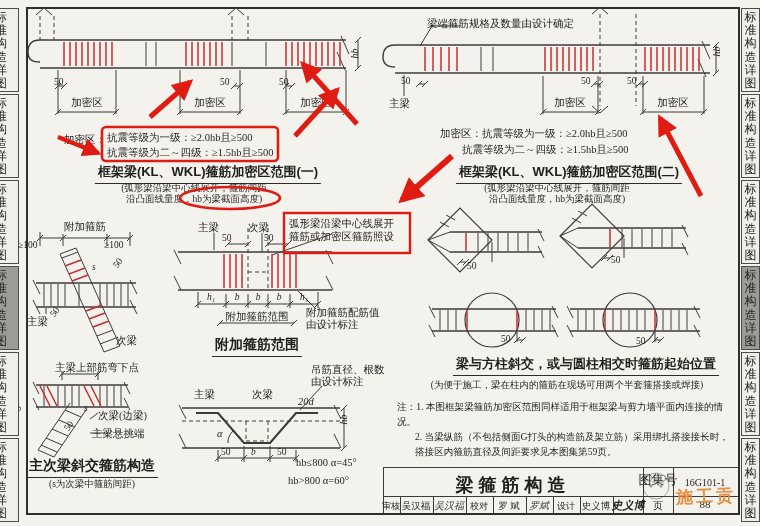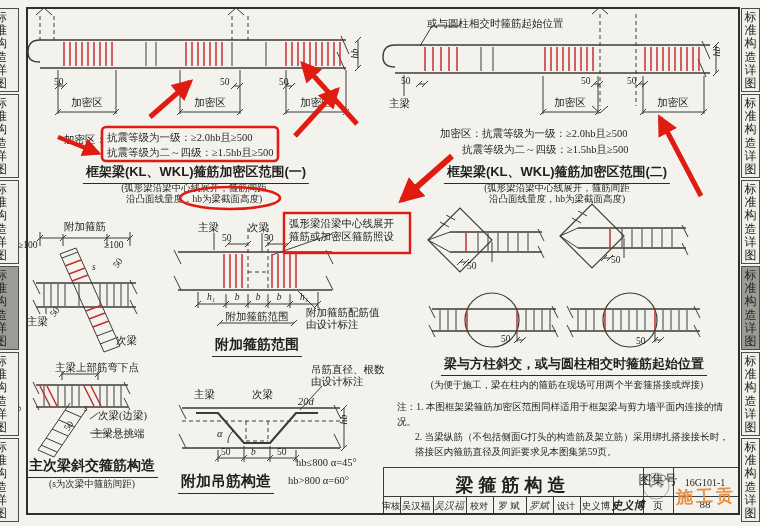--- a/index.html
+++ b/index.html
@@ -8,21 +8,21 @@
   #frame{position:absolute;left:26px;top:7px;width:710px;height:504px;border:2px solid #2e2e2e;background:#f4f2ec;}
   svg.layer{position:absolute;left:0;top:0;pointer-events:none;}
   #art{z-index:2;}
   #anno{z-index:8;}
   .lb{position:absolute;white-space:nowrap;z-index:5;color:#1f1f1f;}
   .c{transform:translateX(-50%);}
   .s9{font-size:9.5px;}
   .s10{font-size:10.5px;}
   .it{font-style:italic;}
   .bold{font-family:"Liberation Sans","DejaVu Sans",sans-serif;font-weight:bold;}
-  .t13{font-size:13px;}
+  .t13{font-size:13px;margin-left:12px;}
   .t14{font-size:14px;}
   .t15{font-size:15px;}
   .und{border-bottom:1.5px solid #2b2b2b;padding:0 3px 2px 3px;}
   .rot{transform:rotate(-90deg);transform-origin:center;font-style:italic;font-size:10px;}
   .r55{transform:rotate(-55deg);transform-origin:center;}
   
   .tabL,.tabR{position:absolute;height:82px;overflow:hidden;background:#f1efe9;z-index:6;}
   .tabL{left:0;width:18px;border:1px solid #4c4c4c;border-left:none;}
   .tabR{left:741px;width:17px;border:1px solid #4c4c4c;}
   .tabL span,.tabR span{display:block;font-size:12px;line-height:13.2px;word-break:break-all;
@@ -210,21 +210,21 @@
   <div class="lb s10 c" style="left:210px;top:96px">加密区</div>
   <div class="lb s10 c" style="left:316px;top:96px">加密区</div>
   <div class="lb rot" style="left:349px;top:48px">hb</div>
   <div class="lb s10" style="left:64px;top:133px">加密区：</div>
   <div class="lb s10" style="left:107px;top:131px">抗震等级为一级：≥2.0hb且≥500</div>
   <div class="lb s10" style="left:107px;top:146px">抗震等级为二～四级：≥1.5hb且≥500</div>
   <div class="lb bold t13 und c" style="left:196px;top:163px">框架梁(KL、WKL)箍筋加密区范围(一)</div>
   <div class="lb s9 c" style="left:194px;top:182px">(弧形梁沿梁中心线展开，箍筋间距</div>
   <div class="lb s9 c" style="left:194px;top:193px">沿凸面线量度，hb为梁截面高度)</div>
 
-  <div class="lb s10" style="left:427px;top:17px">或与圆柱相交时箍筋起始位置</div>
+  <div class="lb s10" style="left:427px;top:17px">梁端箍筋规格及数量由设计确定</div>
   <div class="lb s10" style="left:389px;top:97px">主梁</div>
   <div class="lb s9" style="left:401px;top:76px">50</div>
   <div class="lb s9" style="left:581px;top:76px">50</div>
   <div class="lb s9" style="left:627px;top:76px">50</div>
   <div class="lb s10 c" style="left:570px;top:96px">加密区</div>
   <div class="lb s10 c" style="left:673px;top:96px">加密区</div>
   <div class="lb rot" style="left:711px;top:46px">hb</div>
   <div class="lb s10" style="left:440px;top:127px">加密区：抗震等级为一级：≥2.0hb且≥500</div>
   <div class="lb s10" style="left:462px;top:143px">抗震等级为二～四级：≥1.5hb且≥500</div>
   <div class="lb bold t13 und c" style="left:557px;top:163px">框架梁(KL、WKL)箍筋加密区范围(二)</div>
@@ -270,21 +270,20 @@
   <div class="lb s10" style="left:194px;top:388px">主梁</div>
   <div class="lb s10" style="left:252px;top:388px">次梁</div>
   <div class="lb s10 it" style="left:298px;top:396px">20d</div>
   <div class="lb s10 it" style="left:217px;top:428px">α</div>
   <div class="lb s9" style="left:221px;top:447px">50</div>
   <div class="lb s9 it" style="left:251px;top:447px">b</div>
   <div class="lb s9" style="left:277px;top:447px">50</div>
   <div class="lb rot" style="left:338px;top:414px">hb</div>
   <div class="lb s10" style="left:296px;top:457px">hb≤800  α=45°</div>
   <div class="lb s10" style="left:288px;top:475px">hb&gt;800  α=60°</div>
-  <div class="lb bold t15 und c" style="left:226px;top:472px">附加吊筋构造</div>
 
   <div class="lb s9" style="left:467px;top:261px">50</div>
   <div class="lb s9" style="left:611px;top:255px">50</div>
   <div class="lb s9" style="left:501px;top:334px">50</div>
   <div class="lb s9" style="left:636px;top:336px">50</div>
   <div class="lb bold t13 und c" style="left:574px;top:355px">梁与方柱斜交，或与圆柱相交时箍筋起始位置</div>
   <div class="lb s9 c" style="left:567px;top:379px">(为便于施工，梁在柱内的箍筋在现场可用两个半套箍搭接或焊接)</div>
 
   <div id="notes">
     <div class="n1">注：1. 本图框架梁箍筋加密区范围同样适用于框架梁与剪力墙平面内连接的情况。</div>

